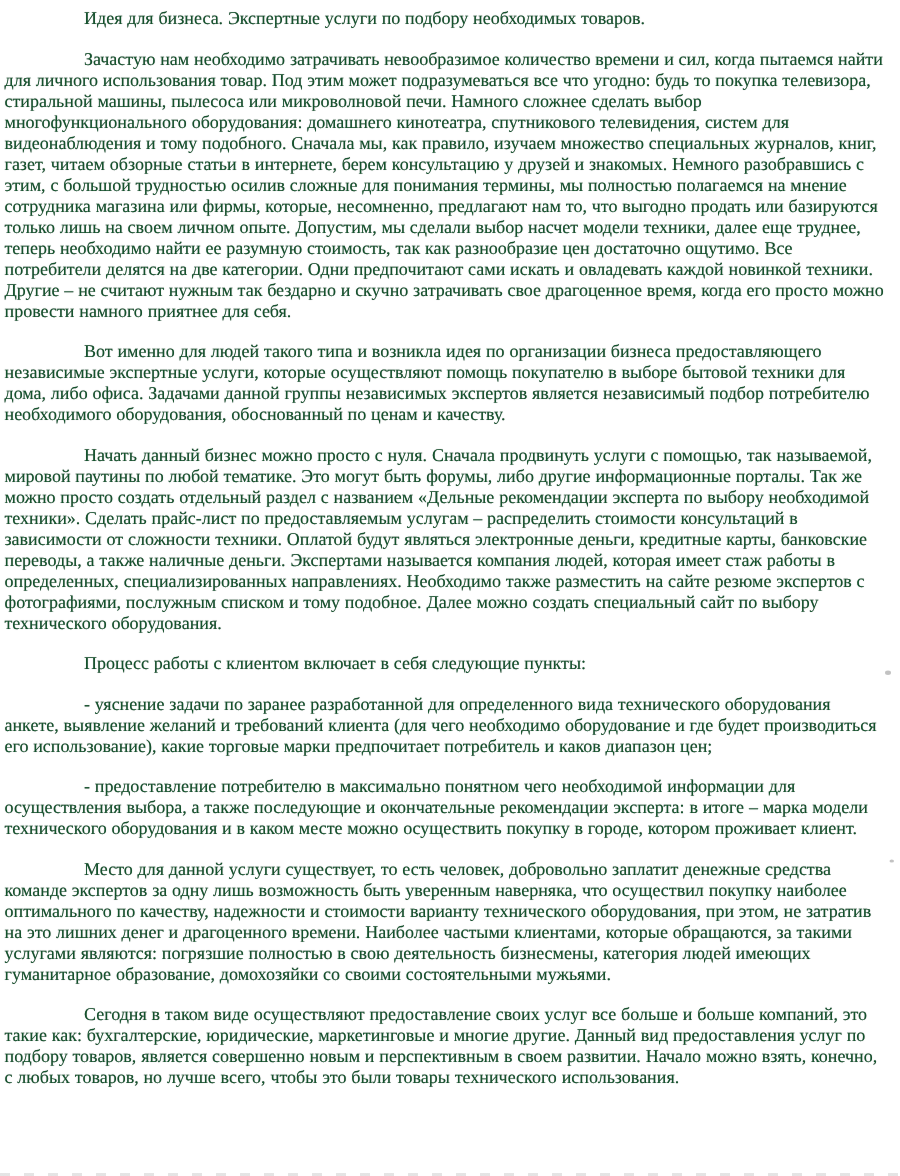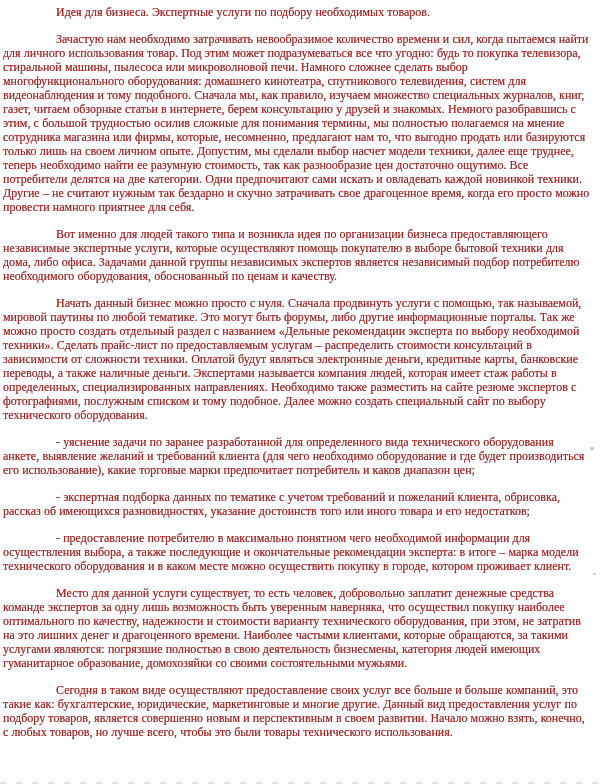--- a/index.html
+++ b/index.html
@@ -11,21 +11,21 @@
     position: relative;
     width: 600px;
     height: 784px;
     box-sizing: border-box;
     background: #ffffff;
     overflow: hidden;
     padding: 5px 8px 0 3px;
     font-family: "Liberation Serif", "DejaVu Serif", serif;
     font-size: 12px;
     line-height: 14px;
-    color: #b91c1c;
+    color: #14532d;
     
     text-shadow: 0 0 0.5px rgba(40,40,40,0.55);
   }
   .para {
     margin: 0 0 13px 0;
     text-indent: 53px;
     text-align: left;
     word-spacing: 0.2px;
   }
   .para:last-child {
@@ -55,24 +55,24 @@
 <div class="page">
 
   <p class="para">Идея для бизнеса. Экспертные услуги по подбору необходимых товаров.</p>
 
   <p class="para">Зачастую нам необходимо затрачивать невообразимое количество времени и сил, когда пытаемся найти для личного использования товар. Под этим может подразумеваться все что угодно: будь то покупка телевизора, стиральной машины, пылесоса или микроволновой печи. Намного сложнее сделать выбор многофункционального оборудования: домашнего кинотеатра, спутникового телевидения, систем для видеонаблюдения и тому подобного. Сначала мы, как правило, изучаем множество специальных журналов, книг, газет, читаем обзорные статьи в интернете, берем консультацию у друзей и знакомых. Немного разобравшись с этим, с большой трудностью осилив сложные для понимания термины, мы полностью полагаемся на мнение сотрудника магазина или фирмы, которые, несомненно, предлагают нам то, что выгодно продать или базируются только лишь на своем личном опыте. Допустим, мы сделали выбор насчет модели техники, далее еще труднее, теперь необходимо найти ее разумную стоимость, так как разнообразие цен достаточно ощутимо. Все потребители делятся на две категории. Одни предпочитают сами искать и овладевать каждой новинкой техники. Другие – не считают нужным так бездарно и скучно затрачивать свое драгоценное время, когда его просто можно провести намного приятнее для себя.</p>
 
   <p class="para">Вот именно для людей такого типа и возникла идея по организации бизнеса предоставляющего независимые экспертные услуги, которые осуществляют помощь покупателю в выборе бытовой техники для дома, либо офиса. Задачами данной группы независимых экспертов является независимый подбор потребителю необходимого оборудования, обоснованный по ценам и качеству.</p>
 
   <p class="para">Начать данный бизнес можно просто с нуля. Сначала продвинуть услуги с помощью, так называемой, мировой паутины по любой тематике. Это могут быть форумы, либо другие информационные порталы. Так же можно просто создать отдельный раздел с названием «Дельные рекомендации эксперта по выбору необходимой техники». Сделать прайс-лист по предоставляемым услугам – распределить стоимости консультаций в зависимости от сложности техники. Оплатой будут являться электронные деньги, кредитные карты, банковские переводы, а также наличные деньги. Экспертами называется компания людей, которая имеет стаж работы в определенных, специализированных направлениях. Необходимо также разместить на сайте резюме экспертов с фотографиями, послужным списком и тому подобное. Далее можно создать специальный сайт по выбору технического оборудования.</p>
 
+  <p class="para">Процесс работы с клиентом включает в себя следующие пункты:</p>
 
   <p class="para">- уяснение задачи по заранее разработанной для определенного вида технического оборудования анкете, выявление желаний и требований клиента (для чего необходимо оборудование и где будет производиться его использование), какие торговые марки предпочитает потребитель и каков диапазон цен;</p>
 
-  <p class="para">- экспертная подборка данных по тематике с учетом требований и пожеланий клиента, обрисовка, рассказ об имеющихся разновидностях, указание достоинств того или иного товара и его недостатков;</p>
 
   <p class="para">- предоставление потребителю в максимально понятном чего необходимой информации для осуществления выбора, а также последующие и окончательные рекомендации эксперта: в итоге – марка модели технического оборудования и в каком месте можно осуществить покупку в городе, котором проживает клиент.</p>
 
   <p class="para">Место для данной услуги существует, то есть человек, добровольно заплатит денежные средства команде экспертов за одну лишь возможность быть уверенным наверняка, что осуществил покупку наиболее оптимального по качеству, надежности и стоимости варианту технического оборудования, при этом, не затратив на это лишних денег и драгоценного времени. Наиболее частыми клиентами, которые обращаются, за такими услугами являются: погрязшие полностью в свою деятельность бизнесмены, категория людей имеющих гуманитарное образование, домохозяйки со своими состоятельными мужьями.</p>
 
   <p class="para">Сегодня в таком виде осуществляют предоставление своих услуг все больше и больше компаний, это такие как: бухгалтерские, юридические, маркетинговые и многие другие. Данный вид предоставления услуг по подбору товаров, является совершенно новым и перспективным в своем развитии. Начало можно взять, конечно, с любых товаров, но лучше всего, чтобы это были товары технического использования.</p>
 
   <span class="speck speck-1"></span>
   <span class="speck speck-2"></span>
   <span class="edge-noise"></span>

